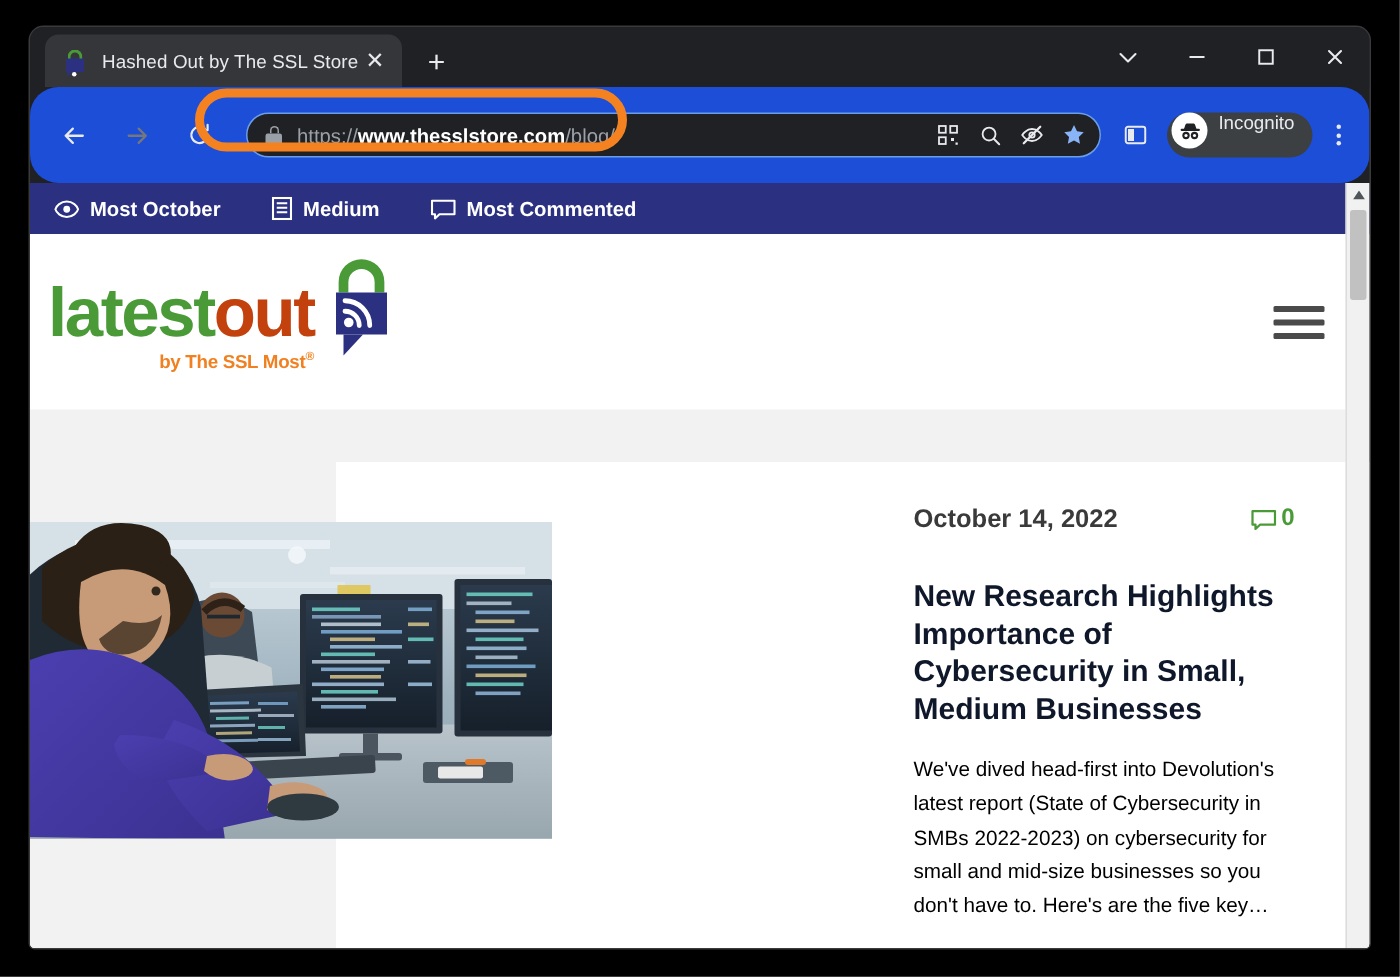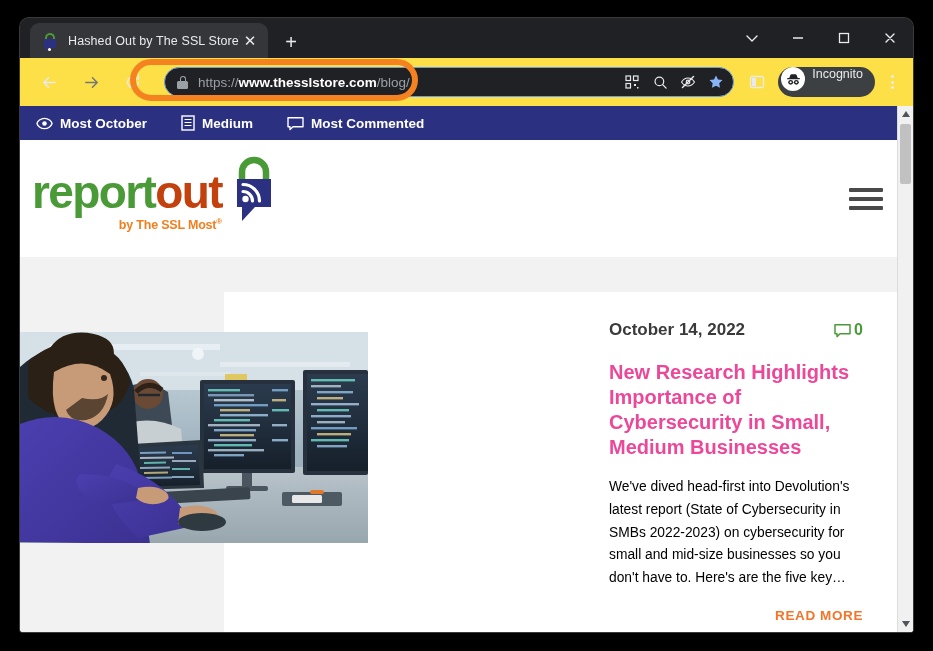--- a/index.html
+++ b/index.html
@@ -127,26 +127,27 @@
     height: 40px;
     display: flex;
     align-items: center;
     justify-content: center;
     color: #e8eaed;
   }
 
   
   .toolbar {
     position: relative;
-    height: 48px;
-    background: #fde047;
+    height: 64px;
+    background: #1d4ed8;
     display: flex;
     align-items: center;
     padding: 0 8px;
     box-sizing: border-box;
+    border-radius: 19px;
   }
   .nav-btn {
     width: 32px;
     height: 32px;
     margin: 0 5px;
     display: flex;
     align-items: center;
     justify-content: center;
     color: #e8eaed;
     flex: 0 0 32px;
@@ -402,22 +403,22 @@
   }
   .comment-count {
     display: flex;
     align-items: center;
     color: #4a9b38;
     font-size: 16px;
     font-weight: bold;
   }
   .comment-count .ic { margin-right: 3px; display: flex; }
   .article-title {
-    margin-top: 20px;
-    color: #ec4899;
+    margin-top: 30px;
+    color: #0f172a;
     font-size: 20px;
     font-weight: bold;
     line-height: 1.25;
   }
   .article-excerpt {
     margin-top: 16px;
     color: #000000;
     font-size: 13.8px;
     line-height: 1.65;
   }
@@ -628,21 +629,21 @@
               <path d="M1 1.8h15v9H6l-3 2.8V10.8H1z" stroke="#ffffff" stroke-width="1.4" fill="none" stroke-linejoin="round"></path>
             </svg>
         </span>
         <span>Most Commented</span>
       </div>
     </div>
 
     <div class="site-header">
       <div class="logo">
         <div class="logo-word">
-          <span class="hashed">report</span><span class="out">out</span>
+          <span class="hashed">latest</span><span class="out">out</span>
           <span class="logo-byline"><span>by The SSL Most</span><span style="font-size:8px;vertical-align:super">®</span></span>
         </div>
         <div class="logo-mark">
           <svg width="44" height="70" viewBox="0 0 44 70">
             <path d="M10 24V17a12 12 0 0 1 24 0v7" stroke="#4a9b38" stroke-width="6.5" fill="none"></path>
             <rect x="5" y="24" width="34" height="28" fill="#2b3180"></rect>
             <path d="M10 52h13L10 66z" fill="#2b3180"></path>
             <circle cx="13.5" cy="44" r="3.2" fill="#ffffff"></circle>
             <path d="M11 36.5a9.5 9.5 0 0 1 9.5 9.5" stroke="#ffffff" stroke-width="3.2" fill="none" stroke-linecap="round"></path>
             <path d="M11 29.5a16.5 16.5 0 0 1 16.5 16.5" stroke="#ffffff" stroke-width="3.2" fill="none" stroke-linecap="round"></path>

